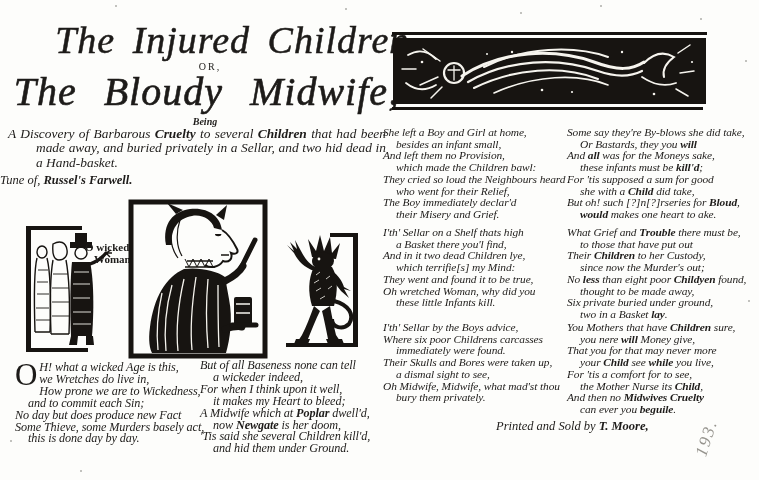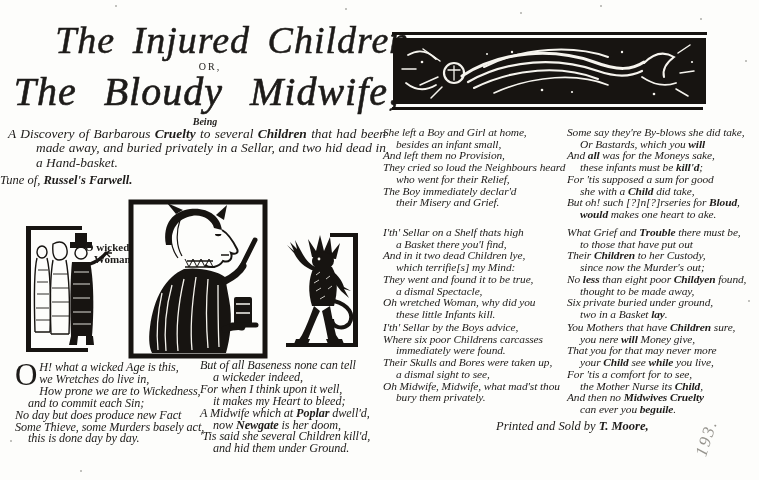--- a/index.html
+++ b/index.html
@@ -226,48 +226,48 @@
       <div class="line"><span>A Midwife which at </span><b>Poplar</b><span> dwell'd,</span></div>
       <div class="line indent"><span>now </span><b>Newgate</b><span> is her doom,</span></div>
       <div class="line"><span>'Tis said she several Children kill'd,</span></div>
       <div class="line indent"><span>and hid them under Ground.</span></div>
     </div>
 
   <div class="abs stanza col-mid m1">
       <div class="line"><span>She left a Boy and Girl at home,</span></div>
       <div class="line indent"><span>besides an infant small,</span></div>
       <div class="line"><span>And left them no Provision,</span></div>
+      <div class="line indent"><span>which made the Children bawl:</span></div>
       <div class="line"><span>They cried so loud the Neighbours heard</span></div>
       <div class="line indent"><span>who went for their Relief,</span></div>
       <div class="line"><span>The Boy immediately declar'd</span></div>
       <div class="line indent"><span>their Misery and Grief.</span></div>
     </div>
   <div class="abs stanza col-mid m2">
       <div class="line"><span>I'th' Sellar on a Shelf thats high</span></div>
       <div class="line indent"><span>a Basket there you'l find,</span></div>
       <div class="line"><span>And in it two dead Children lye,</span></div>
       <div class="line indent"><span>which terrifie[s] my Mind:</span></div>
       <div class="line"><span>They went and found it to be true,</span></div>
-      <div class="line indent"><span>a dismal Spectacle,</span></div>
       <div class="line"><span>Oh wretched Woman, why did you</span></div>
       <div class="line indent"><span>these little Infants kill.</span></div>
     </div>
   <div class="abs stanza col-mid m3">
       <div class="line"><span>I'th' Sellar by the Boys advice,</span></div>
       <div class="line"><span>Where six poor Childrens carcasses</span></div>
       <div class="line indent"><span>immediately were found.</span></div>
       <div class="line"><span>Their Skulls and Bores were taken up,</span></div>
       <div class="line indent"><span>a dismal sight to see,</span></div>
       <div class="line"><span>Oh Midwife, Midwife, what mad'st thou</span></div>
       <div class="line indent"><span>bury them privately.</span></div>
     </div>
 
   <div class="abs stanza col-right r1">
       <div class="line"><span>Some say they're By-blows she did take,</span></div>
-      <div class="line indent"><span>Or Bastards, which you </span><b>will</b></div>
+      <div class="line indent"><span>Or Bastards, they you </span><b>will</b></div>
       <div class="line"><span>And </span><b>all</b><span> was for the Moneys sake,</span></div>
       <div class="line indent"><span>these infants must be </span><b>kill'd</b><span>;</span></div>
       <div class="line"><span>For 'tis supposed a sum for good</span></div>
       <div class="line indent"><span>she with a </span><b>Child</b><span> did take,</span></div>
       <div class="line"><span>But oh! such [?]n[?]rseries for </span><b>Bloud</b><span>,</span></div>
       <div class="line indent"><b>would</b><span> makes one heart to ake.</span></div>
     </div>
   <div class="abs stanza col-right r2">
       <div class="line"><span>What Grief and </span><b>Trouble</b><span> there must be,</span></div>
       <div class="line indent"><span>to those that have put out</span></div>

